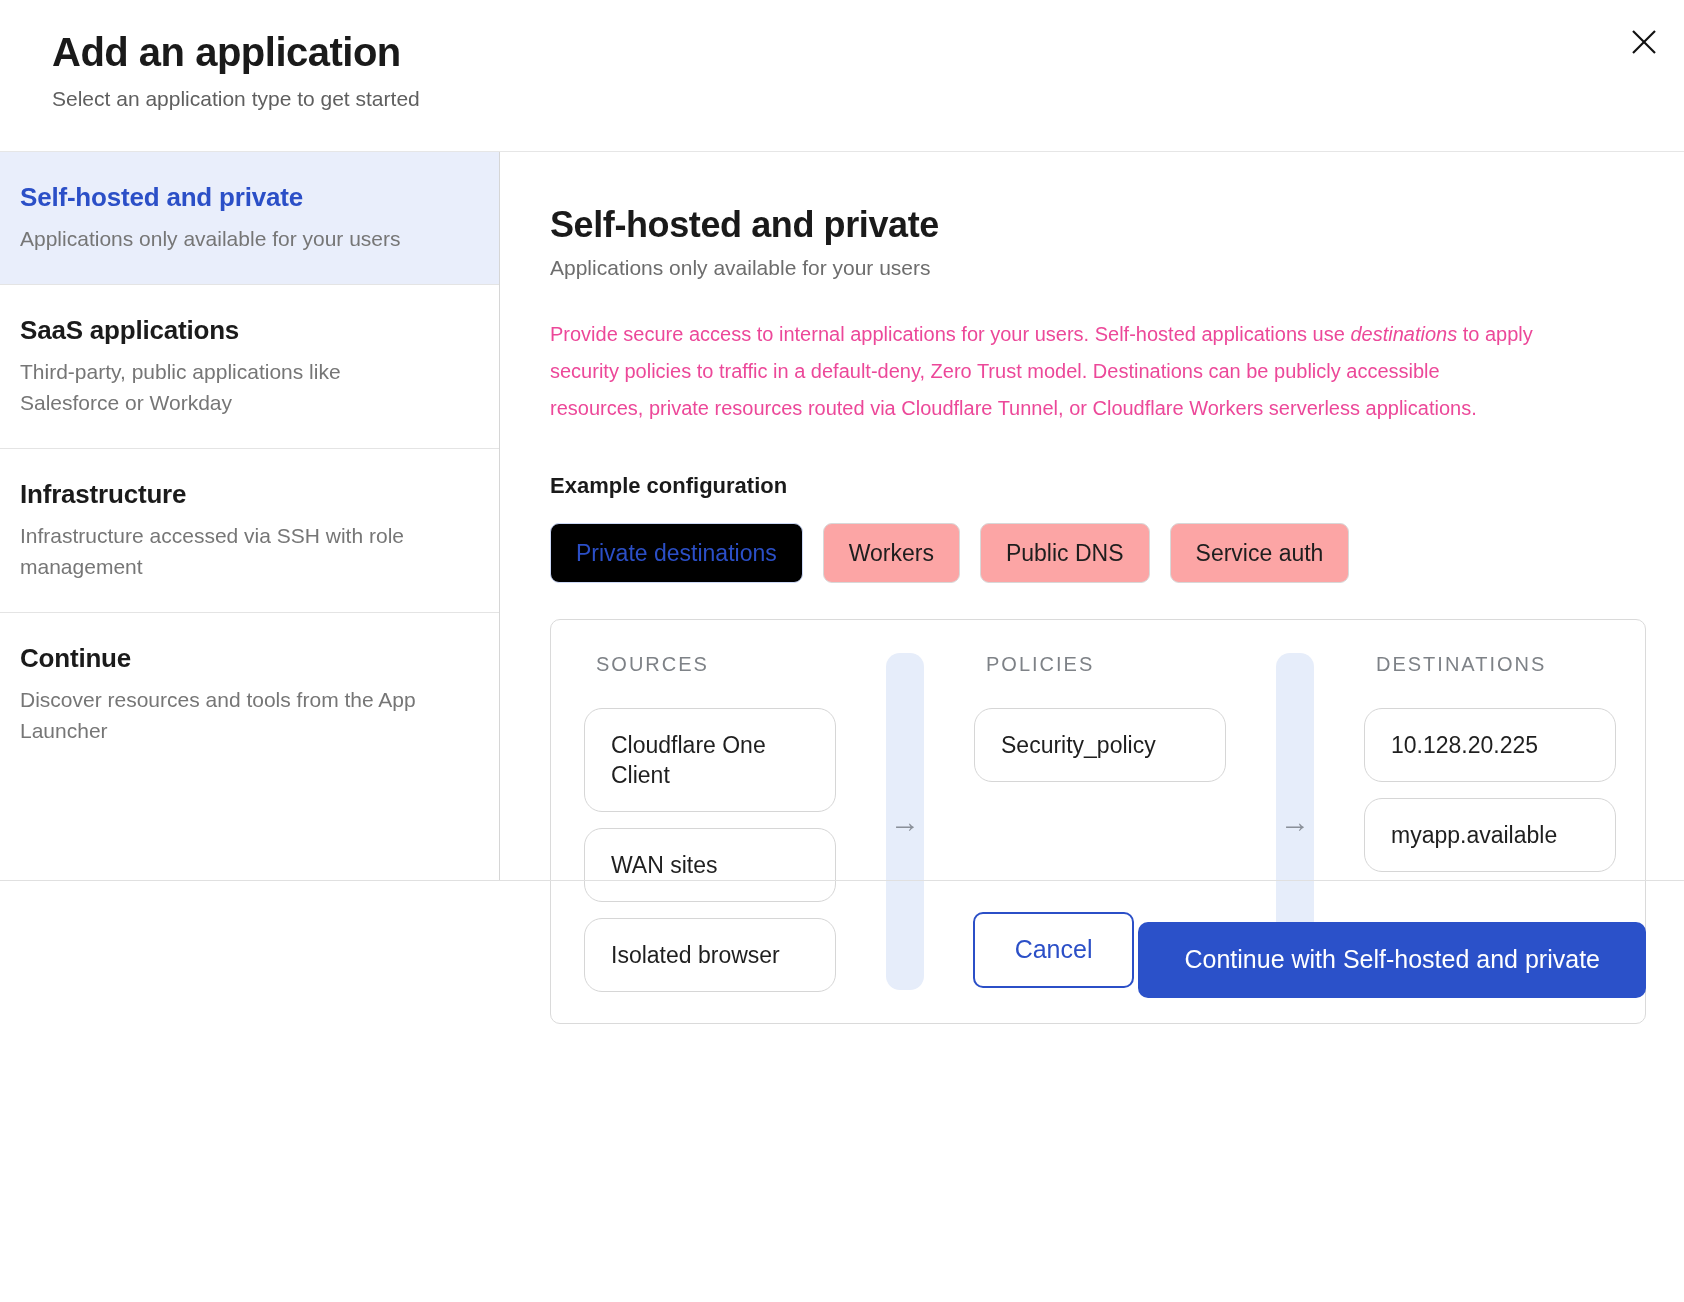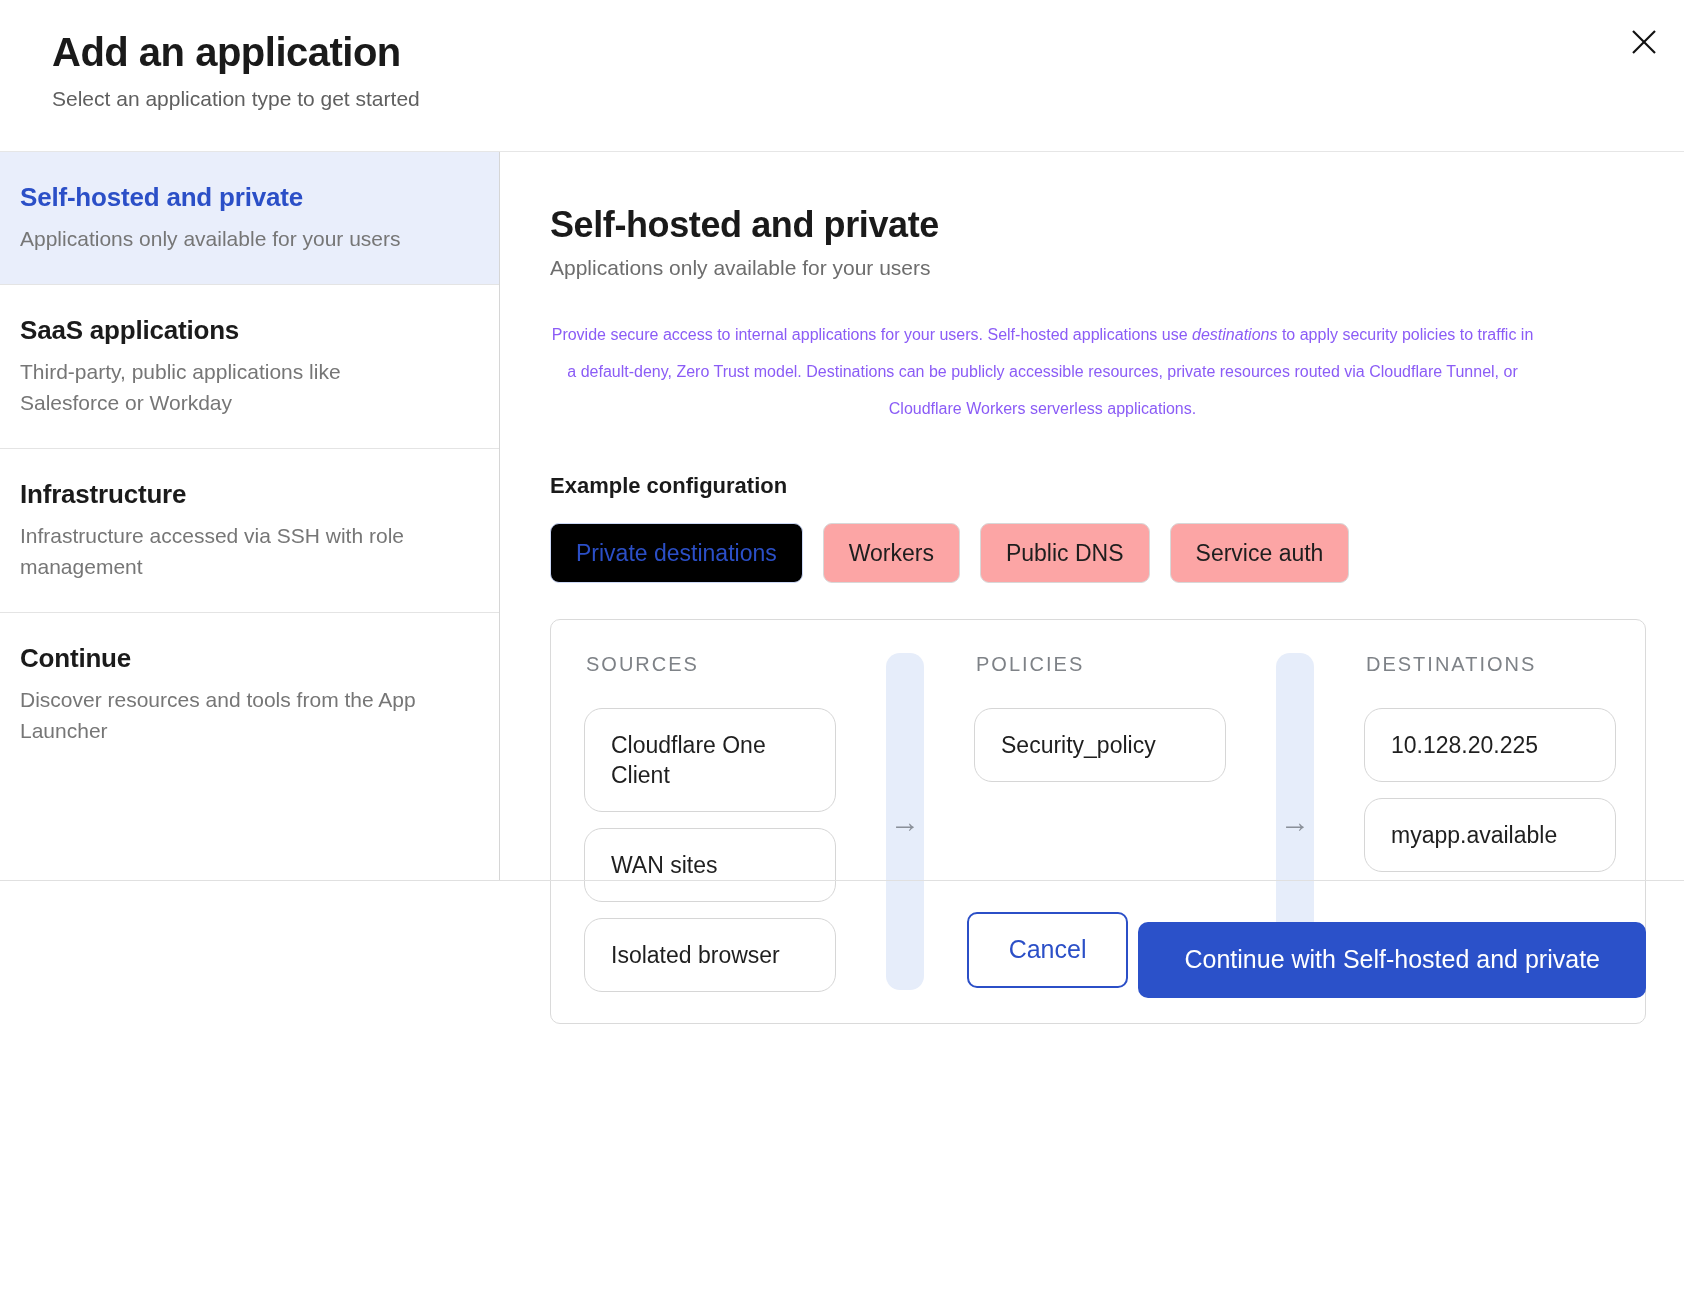--- a/index.html
+++ b/index.html
@@ -28,40 +28,40 @@
   .side-item:nth-child(4) { border-bottom: none; }
   .side-item.selected { background: #e9eefb; }
   .side-item-title { font-size: 26px; font-weight: 700; color: #1b1b1b; letter-spacing: -0.2px; }
   .side-item.selected .side-item-title { color: #2b4fc7; }
   .side-item-desc { margin-top: 10px; font-size: 21px; line-height: 31px; color: #767676; max-width: 420px; }
 
   
   .main { flex: 1 1 auto; padding: 52px 38px 0 50px; min-width: 0; }
   .main-title { font-size: 36px; font-weight: 700; color: #1a1a1a; letter-spacing: -0.4px; }
   .main-subtitle { margin-top: 10px; font-size: 21px; color: #6d6d6d; }
-  .main-paragraph { margin-top: 36px; font-size: 16px; line-height: 37px; color: #8b5cf6; max-width: 985px; text-align: center; }
+  .main-paragraph { margin-top: 36px; font-size: 20px; line-height: 37px; color: #ec4899; max-width: 985px; }
   .main-paragraph em { font-style: italic; }
   .example-heading { margin-top: 46px; font-size: 22px; font-weight: 700; color: #1a1a1a; }
 
   
   .tabs { margin-top: 24px; display: flex; gap: 20px; }
   .tab { height: 60px; padding: 0 25px; display: flex; align-items: center; font-size: 23px; border-radius: 9px; border: 1px solid #d8d8d8; background: #fca5a5; color: #1e1e1e; cursor: pointer; white-space: nowrap; }
   .tab.selected { background: #000000; border-color: #ccd8f6; color: #2b4fc7; }
 
   
   .diagram-card { margin-top: 36px; width: 1096px; height: 405px; border: 1px solid #dadada; border-radius: 10px; padding: 33px 34px 33px 33px; display: flex; }
   .diagram-col { width: 252px; flex: 0 0 auto; display: flex; flex-direction: column; }
-  .col-label { font-size: 20px; letter-spacing: 2px; color: #7e8287; margin-bottom: 32px; margin-left: 2px; }
+  .col-label { font-size: 20px; letter-spacing: 2px; color: #7e8287; margin-bottom: 32px; margin-left: 12px; }
   .node-stack { display: flex; flex-direction: column; gap: 16px; }
   .node { border: 1px solid #d6d6d6; border-radius: 18px; padding: 21px 26px; font-size: 23px; line-height: 30px; color: #1f1f1f; background: #fff; }
   .flow-bar { width: 38px; flex: 0 0 auto; margin: 0 50px; background: #e6edfa; border-radius: 14px; display: flex; align-items: center; justify-content: center; }
   .flow-arrow { font-size: 30px; color: #8a9099; }
 
   
-  .dialog-footer { height: 138px; flex: 0 0 auto; border-top: 1px solid #e0e0e0; display: flex; align-items: center; justify-content: flex-end; padding-right: 38px; gap: 10px; }
+  .dialog-footer { height: 138px; flex: 0 0 auto; border-top: 1px solid #e0e0e0; display: flex; align-items: center; justify-content: flex-end; padding-right: 38px; gap: 4px; }
   .btn { height: 76px; border-radius: 10px; font-size: 25px; font-family: inherit; cursor: pointer; display: flex; align-items: center; justify-content: center; }
   .btn-cancel { padding: 0 40px; background: #fff; border: 2px solid #2b4fc7; color: #2b4fc7; font-weight: 500; }
   .btn-continue { padding: 0 46px; background: #2b51c9; border: none; color: #ffffff; font-weight: 500; margin-top: 20px; }
 </style>
 </head>
 <body>
 
 <div class="dialog">
 
   <div class="dialog-header">

